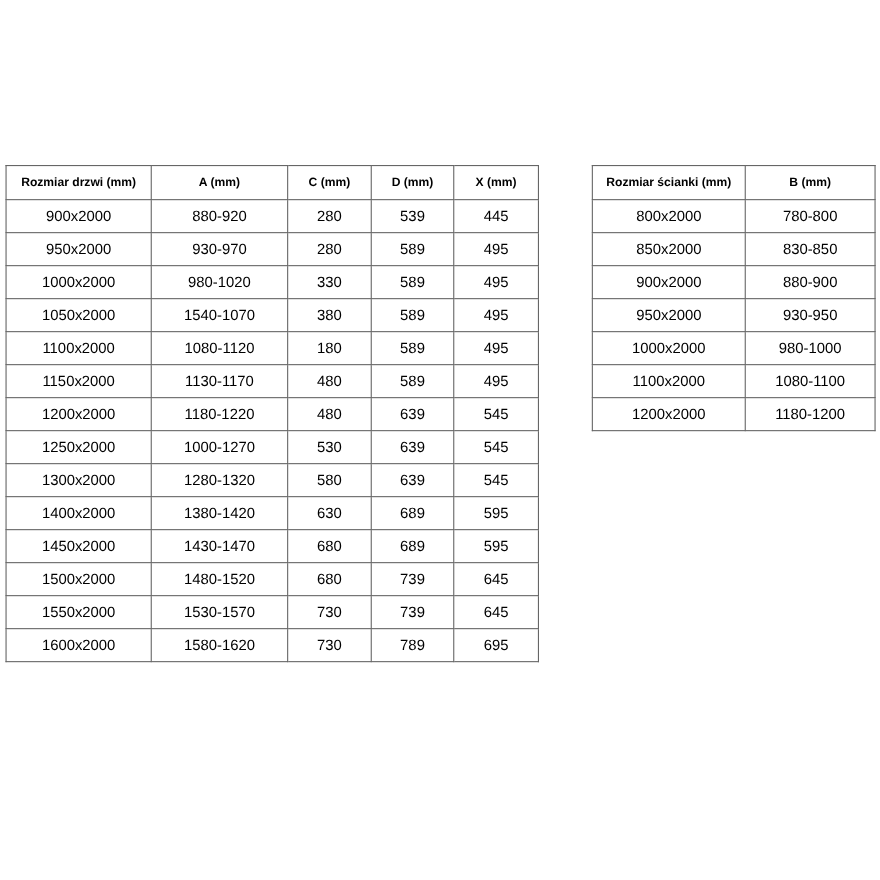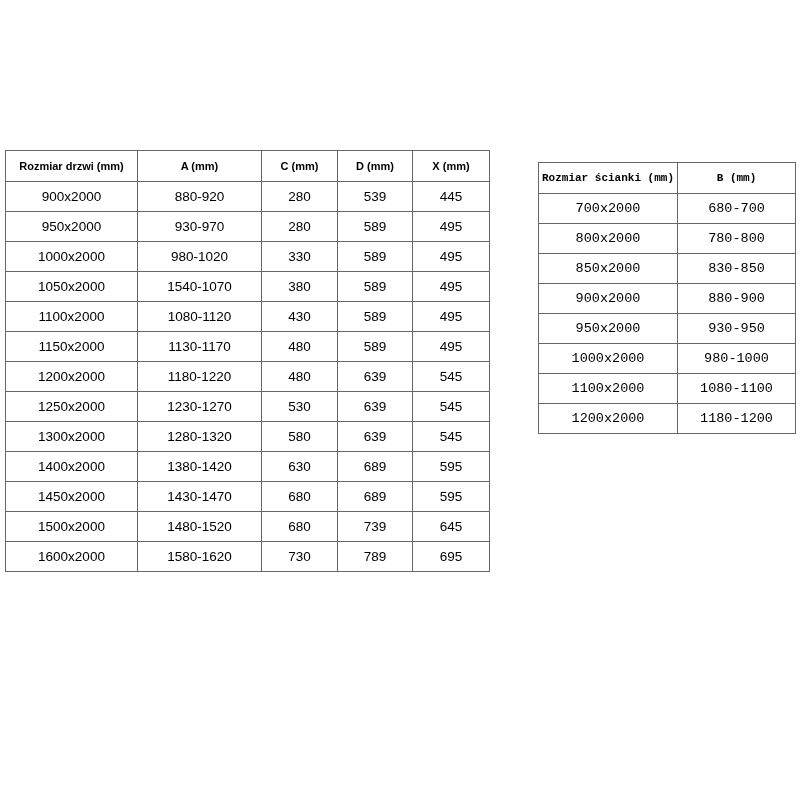--- a/index.html
+++ b/index.html
@@ -21,23 +21,22 @@
     table-layout: fixed;
     background: #ffffff;
   }
   #doors-table {
     left: 5px;
     top: 150px;
     width: 484px;
   }
   #wall-table {
     left: 538px;
-    top: 162px;
+    top: 150px;
     width: 257px;
-    font-family: Liberation Mono, monospace;
   }
   table.spec th,
   table.spec td {
     border: 1px solid #666666;
     text-align: center;
     vertical-align: middle;
     padding: 0 2px;
     overflow: hidden;
     white-space: nowrap;
   }
@@ -99,41 +98,41 @@
         <tr>
           <td>1050x2000</td>
           <td>1540-1070</td>
           <td>380</td>
           <td>589</td>
           <td>495</td>
         </tr>
         <tr>
           <td>1100x2000</td>
           <td>1080-1120</td>
-          <td>430</td>
+          <td>180</td>
           <td>589</td>
           <td>495</td>
         </tr>
         <tr>
           <td>1150x2000</td>
           <td>1130-1170</td>
           <td>480</td>
           <td>589</td>
           <td>495</td>
         </tr>
         <tr>
           <td>1200x2000</td>
           <td>1180-1220</td>
           <td>480</td>
           <td>639</td>
           <td>545</td>
         </tr>
         <tr>
           <td>1250x2000</td>
-          <td>1230-1270</td>
+          <td>1000-1270</td>
           <td>530</td>
           <td>639</td>
           <td>545</td>
         </tr>
         <tr>
           <td>1300x2000</td>
           <td>1280-1320</td>
           <td>580</td>
           <td>639</td>
           <td>545</td>
@@ -149,20 +148,27 @@
           <td>1450x2000</td>
           <td>1430-1470</td>
           <td>680</td>
           <td>689</td>
           <td>595</td>
         </tr>
         <tr>
           <td>1500x2000</td>
           <td>1480-1520</td>
           <td>680</td>
+          <td>739</td>
+          <td>645</td>
+        </tr>
+        <tr>
+          <td>1550x2000</td>
+          <td>1530-1570</td>
+          <td>730</td>
           <td>739</td>
           <td>645</td>
         </tr>
         <tr>
           <td>1600x2000</td>
           <td>1580-1620</td>
           <td>730</td>
           <td>789</td>
           <td>695</td>
         </tr>
@@ -175,24 +181,20 @@
       <col style="width:118px">
     </colgroup>
   <thead>
         <tr>
           <th>Rozmiar ścianki (mm)</th>
           <th>B (mm)</th>
         </tr>
       </thead>
       <tbody>
         <tr>
-          <td>700x2000</td>
-          <td>680-700</td>
-        </tr>
-        <tr>
           <td>800x2000</td>
           <td>780-800</td>
         </tr>
         <tr>
           <td>850x2000</td>
           <td>830-850</td>
         </tr>
         <tr>
           <td>900x2000</td>
           <td>880-900</td>

